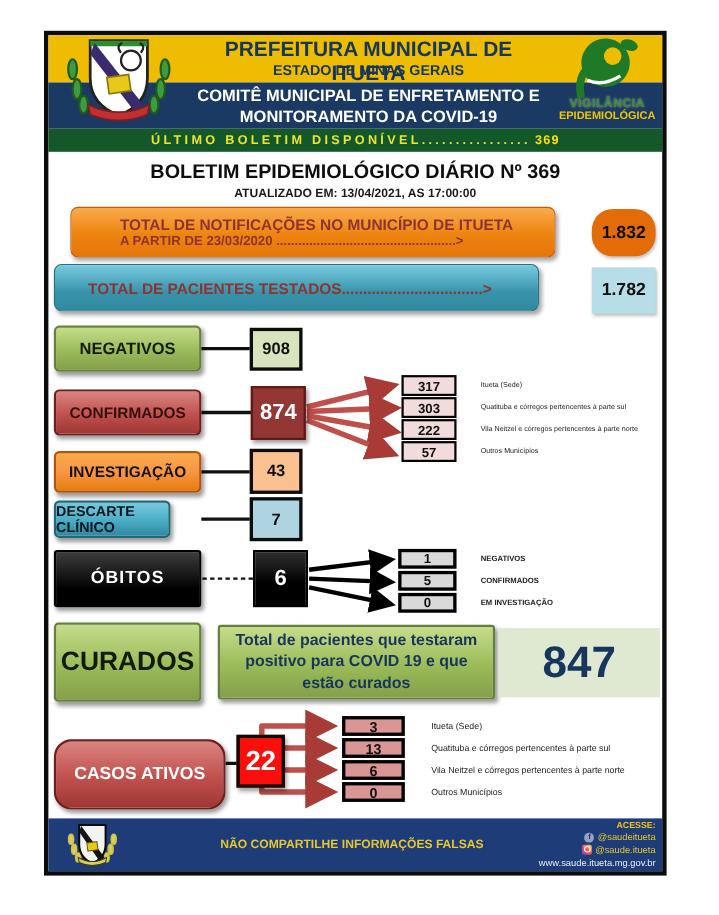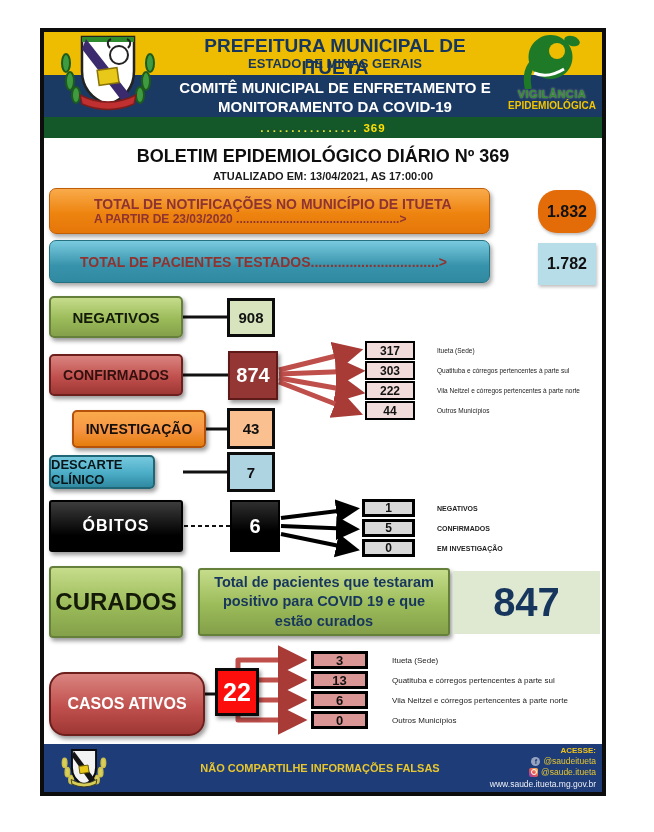--- a/index.html
+++ b/index.html
@@ -20,37 +20,37 @@
   .head-sub{left:170px;top:56px;width:330px;text-align:center;color:#17365d;font-weight:bold;font-size:13px;}
   .comm1{left:160px;top:79px;width:350px;text-align:center;color:#ffffff;font-weight:bold;font-size:15px;}
   .comm2{left:160px;top:98px;width:350px;text-align:center;color:#ffffff;font-weight:bold;font-size:15px;}
   .vig-cap1{left:502px;top:88px;width:100px;text-align:center;color:#2f8f2f;font-weight:bold;font-size:11px;letter-spacing:.5px;text-shadow:0 0 2px #caa;}
   .vig-cap2{left:502px;top:100px;width:100px;text-align:center;color:#f2c500;font-weight:bold;font-size:10px;}
   
   .btitle{left:44px;top:146px;width:558px;text-align:center;font-size:18px;font-weight:bold;color:#0e0e0e;}
   .bsub{left:44px;top:170px;width:558px;text-align:center;font-size:11px;font-weight:600;color:#1a1a1a;}
   
   .bar{box-sizing:border-box;border-radius:7px;box-shadow:2px 3px 4px rgba(0,0,0,.35);}
-  .bar-orange{left:49px;top:188px;width:441px;height:46px;background:linear-gradient(#f9ab4b,#ee8410 55%,#e57609);border:1.5px solid #c05e08;
+  .bar-orange{left:64px;top:188px;width:441px;height:46px;background:linear-gradient(#f9ab4b,#ee8410 55%,#e57609);border:1.5px solid #c05e08;
     display:flex;flex-direction:column;justify-content:center;padding-left:44px;}
   .bar-orange .l1{color:#8e3330;font-weight:bold;font-size:14px;}
   .bar-orange .l2{color:#8e3330;font-weight:bold;font-size:12px;}
   .val-orange{left:538px;top:190px;width:58px;height:43px;background:#e36c09;display:flex;align-items:center;justify-content:center;
     font-size:16px;font-weight:bold;color:#111;box-shadow:1px 2px 3px rgba(0,0,0,.25);border-radius:19px;}
   .bar-blue{left:49px;top:240px;width:441px;height:43px;background:linear-gradient(#7acbdf,#3793ab 60%,#2f89a1);border:1.5px solid #26717f;
     display:flex;align-items:center;padding-left:30px;}
   .bar-blue .l1{color:#8e3330;font-weight:bold;font-size:14px;}
   .val-blue{left:538px;top:243px;width:58px;height:42px;background:#b7dee8;display:flex;align-items:center;justify-content:center;
     font-size:16px;font-weight:bold;color:#111;box-shadow:1px 2px 3px rgba(0,0,0,.25);}
   
   .stat{box-sizing:border-box;border-radius:5px;display:flex;align-items:center;justify-content:center;
     font-weight:bold;box-shadow:2px 3px 4px rgba(0,0,0,.4);z-index:6;}
   .st-green{background:linear-gradient(#c6dc8b,#9bbb59 55%,#84a04a);border:2px solid #64803a;color:#141a08;}
   .st-red{background:linear-gradient(#da8480,#c0504d 55%,#9e3734);border:2px solid #6d1f1d;}
-  .st-orangebox{background:linear-gradient(#f9ab4b,#f79646 50%,#e57d0d);border:2px solid #b45309;color:#161008;margin-left:23px;}
+  .st-orangebox{background:linear-gradient(#f9ab4b,#f79646 50%,#e57d0d);border:2px solid #b45309;color:#161008;}
   .st-bluebox{background:linear-gradient(#76c9de,#4bacc6 55%,#2f89a1);border:2px solid #1f6676;color:#071418;}
   .st-black{background:linear-gradient(#3c3c3c,#000 70%);border:2px solid #000;color:#fff;}
   .negativos-box{left:49px;top:296px;width:134px;height:42px;font-size:15px;}
   .negativos-val{left:227px;top:298px;width:48px;height:39px;background:#d7e4bd;border:3px solid #0c0c0c;box-sizing:border-box;
     display:flex;align-items:center;justify-content:center;font-size:15px;font-weight:bold;color:#111;z-index:6;}
   .confirmados-box{left:49px;top:354px;width:134px;height:42px;font-size:14px;color:#33100e;}
   .confirmados-val{left:228px;top:351px;width:50px;height:49px;background:#943634;border:2px solid #5d1a18;box-sizing:border-box;
     display:flex;align-items:center;justify-content:center;font-size:20px;font-weight:bold;color:#fff;z-index:6;box-shadow:2px 3px 4px rgba(0,0,0,.4);}
   .investigacao-box{left:49px;top:410px;width:134px;height:38px;font-size:14px;}
   .investigacao-val{left:227px;top:408px;width:48px;height:41px;background:#fac090;border:3px solid #0c0c0c;box-sizing:border-box;
@@ -132,20 +132,21 @@
   <ellipse cx="52" cy="8" rx="8" ry="5" fill="#1f7a28" transform="rotate(18 52 8)"></ellipse>
   <path d="M30,2 a22,22 0 1 0 1,0 z" fill="#1f7a28"></path>
   <circle cx="37" cy="18" r="8" fill="#eebc00"></circle>
   <path d="M8,54 q-4,-22 14,-30" stroke="#1f7a28" stroke-width="7" fill="none" stroke-linecap="round"></path>
   <path d="M14,40 q14,6 30,-4" stroke="#ffffff" stroke-width="3" fill="none"></path>
 </svg>
 <div class="abs vig-cap1">VIGILÂNCIA</div>
 <div class="abs vig-cap2">EPIDEMIOLÓGICA</div>
 
 <div class="abs green-bar">
+  <span>ÚLTIMO BOLETIM DISPONÍVEL</span>
   <span>................</span>
   <span class="gb-num">369</span>
 </div>
 
 <div class="abs btitle">BOLETIM EPIDEMIOLÓGICO DIÁRIO Nº 369</div>
 <div class="abs bsub">ATUALIZADO EM: 13/04/2021, AS 17:00:00</div>
 
 <div class="abs bar bar-orange">
   <div class="l1">TOTAL DE NOTIFICAÇÕES NO MUNICÍPIO DE ITUETA</div>
   <div class="l2">A PARTIR DE 23/03/2020 .................................................&gt;</div>
@@ -168,21 +169,21 @@
   </div>
   <div class="bkrow">
     <span class="bkbox">303</span>
     <span class="bklabel">Quatituba e córregos pertencentes à parte sul</span>
   </div>
   <div class="bkrow">
     <span class="bkbox">222</span>
     <span class="bklabel">Vila Neitzel e córregos pertencentes à parte norte</span>
   </div>
   <div class="bkrow">
-    <span class="bkbox">44</span>
+    <span class="bkbox">57</span>
     <span class="bklabel">Outros Municípios</span>
   </div>
 </div>
 
 <div class="abs stat st-orangebox investigacao-box">INVESTIGAÇÃO</div>
 <div class="abs investigacao-val">43</div>
 
 <div class="abs stat st-bluebox descarte-box">DESCARTE CLÍNICO</div>
 <div class="abs descarte-val">7</div>
 

